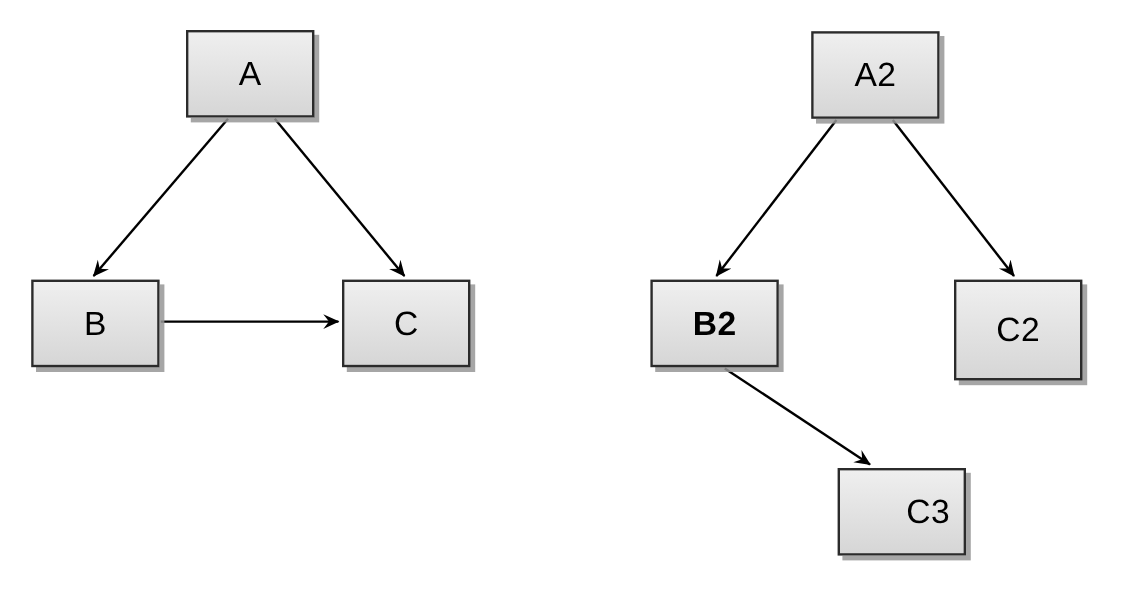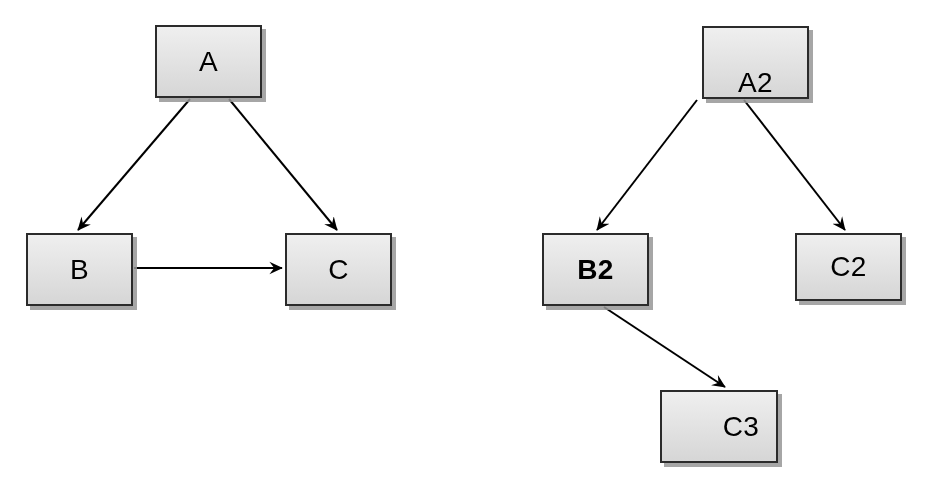--- a/index.html
+++ b/index.html
@@ -67,27 +67,27 @@
   <div id="nodes-group">
       <div class="node" style="left: 155px; top: 25px; width: 107px; height: 73px; border-color: rgb(43, 43, 43); background: linear-gradient(rgb(239, 239, 239) 0%, rgb(214, 214, 214) 100%);">
         <span class="node-label" style="color: rgb(0, 0, 0);">A</span>
       </div>
       <div class="node" style="left: 26px; top: 233px; width: 107px; height: 73px; border-color: rgb(43, 43, 43); background: linear-gradient(rgb(239, 239, 239) 0%, rgb(214, 214, 214) 100%);">
         <span class="node-label" style="color: rgb(0, 0, 0);">B</span>
       </div>
       <div class="node" style="left: 285px; top: 233px; width: 107px; height: 73px; border-color: rgb(43, 43, 43); background: linear-gradient(rgb(239, 239, 239) 0%, rgb(214, 214, 214) 100%);">
         <span class="node-label" style="color: rgb(0, 0, 0);">C</span>
       </div>
-      <div class="node" style="left: 702px; top: 26px; width: 107px; height: 73px; border-color: rgb(43, 43, 43); background: linear-gradient(rgb(239, 239, 239) 0%, rgb(214, 214, 214) 100%); align-items: flex-end;">
+      <div class="node" style="left: 676px; top: 26px; width: 107px; height: 73px; border-color: rgb(43, 43, 43); background: linear-gradient(rgb(239, 239, 239) 0%, rgb(214, 214, 214) 100%);">
         <span class="node-label" style="color: rgb(0, 0, 0);">A2</span>
       </div>
       <div class="node" style="left: 542px; top: 233px; width: 107px; height: 73px; border-color: rgb(43, 43, 43); background: linear-gradient(rgb(239, 239, 239) 0%, rgb(214, 214, 214) 100%); font-weight: bold;">
         <span class="node-label" style="color: rgb(0, 0, 0);">B2</span>
       </div>
-      <div class="node" style="left: 795px; top: 233px; width: 107px; height: 68px; border-color: rgb(43, 43, 43); background: linear-gradient(rgb(239, 239, 239) 0%, rgb(214, 214, 214) 100%);">
+      <div class="node" style="left: 795px; top: 233px; width: 107px; height: 84px; border-color: rgb(43, 43, 43); background: linear-gradient(rgb(239, 239, 239) 0%, rgb(214, 214, 214) 100%);">
         <span class="node-label" style="color: rgb(0, 0, 0);">C2</span>
       </div>
-      <div class="node" style="left: 660px; top: 390px; width: 118px; height: 73px; border-color: rgb(43, 43, 43); background: linear-gradient(rgb(239, 239, 239) 0%, rgb(214, 214, 214) 100%); padding-left: 44px;">
+      <div class="node" style="left: 698px; top: 390px; width: 107px; height: 73px; border-color: rgb(43, 43, 43); background: linear-gradient(rgb(239, 239, 239) 0%, rgb(214, 214, 214) 100%); padding-left: 44px;">
         <span class="node-label" style="color: rgb(0, 0, 0);">C3</span>
       </div>
     </div>
 
 </div>
 
 </body></html>

